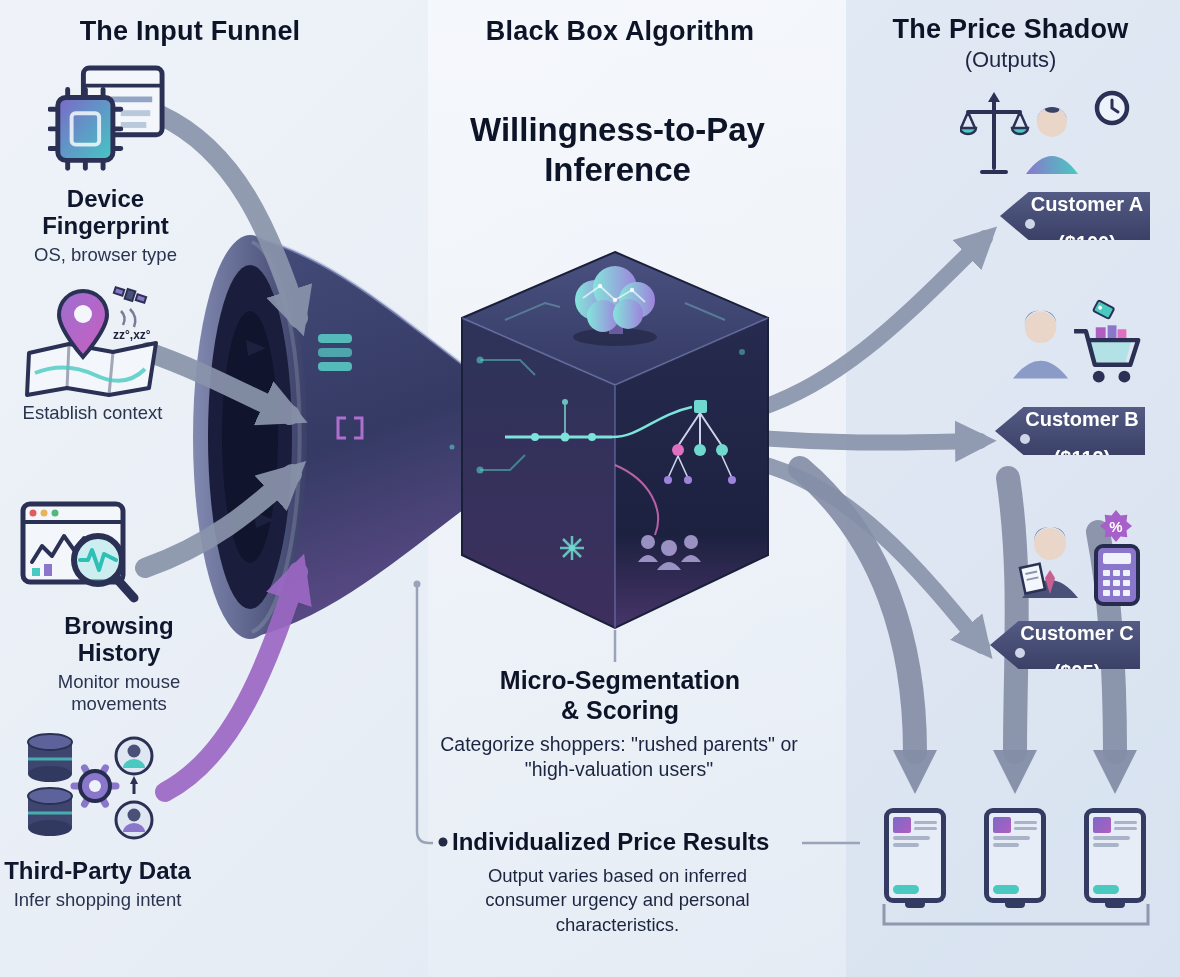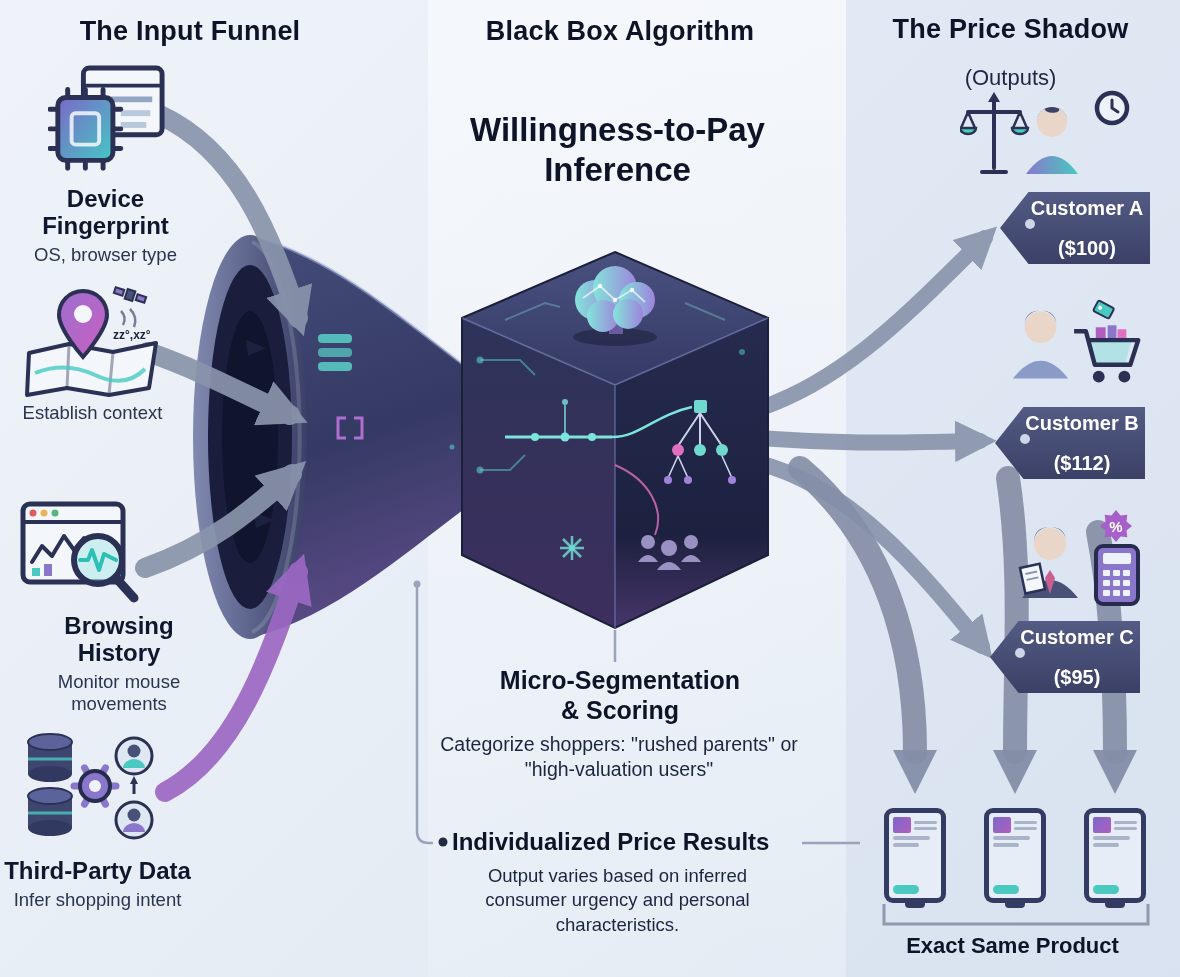--- a/index.html
+++ b/index.html
@@ -6,34 +6,34 @@
   #stage{position:relative;width:1180px;height:977px;overflow:hidden;
          background:linear-gradient(135deg,#eff3f9 0%,#e7edf5 55%,#dde6f1 100%);
          font-family:"Liberation Sans","DejaVu Sans",sans-serif;}
   .panel{position:absolute;top:0;height:100%;}
   #panel-mid{left:428px;width:418px;background:linear-gradient(180deg,rgba(252,253,255,.55),rgba(244,248,252,.2));}
   #panel-right{left:846px;width:334px;background:rgba(205,219,237,.30);}
   #flow{position:absolute;left:0;top:0;}
   .abs{position:absolute;}
   .tc{text-align:center;}
   .h-col{font-size:27px;font-weight:800;color:#0d1428;letter-spacing:.2px;line-height:1.15;}
-  .h-sub{font-size:22px;font-weight:400;color:#1d2742;margin-top:20px;}
+  .h-sub{font-size:22px;font-weight:400;color:#1d2742;margin-top:2px;}
   .item-label{font-size:24px;font-weight:800;color:#0f172e;line-height:1.12;}
   .item-sub{font-size:18.5px;color:#2a344f;line-height:1.18;margin-top:4px;}
   .big-heading{font-size:33px;font-weight:800;color:#0d1428;line-height:1.2;}
   .mid-title{font-size:25px;font-weight:800;color:#0d1428;line-height:1.18;}
   .mid-body{font-size:19.5px;color:#1c2540;line-height:1.3;}
   .res-title{font-size:24px;font-weight:800;color:#0d1428;text-align:left;}
   .res-body{font-size:18.5px;color:#1c2540;line-height:1.32;}
   .footer-label{font-size:22px;font-weight:800;color:#0d1428;}
   .icon{position:absolute;}
-  .tag{position:absolute;width:150px;height:72px;
+  .tag{position:absolute;width:150px;height:48px;
        clip-path:polygon(0 50%,19% 0,100% 0,100% 100%,19% 100%);
        background:linear-gradient(180deg,#545b84,#3a4066);
-       color:#fff;display:flex;flex-direction:column;align-items:center;justify-content:center;
+       color:#fff;display:flex;flex-direction:column;align-items:center;justify-content:space-between;
        padding-left:24px;box-sizing:border-box;line-height:1.22;gap:15px;}
   .tag-name,.tag-price{font-size:20px;font-weight:800;}
   .hole{position:absolute;left:25px;top:27px;width:10px;height:10px;border-radius:50%;background:#cdd5e6;}
   .tablet{position:absolute;width:62px;height:95px;background:#343b62;border-radius:9px;padding:5px;box-sizing:border-box;}
   .tablet .stand{position:absolute;left:50%;bottom:-5px;transform:translateX(-50%);width:20px;height:5px;background:#343b62;border-radius:0 0 4px 4px;}
   .screen{width:100%;height:100%;background:#e7edf6;border-radius:4px;padding:4px;box-sizing:border-box;display:flex;flex-direction:column;gap:3px;}
   .scr-row{display:flex;gap:3px;}
   .blockA{width:18px;height:16px;background:linear-gradient(135deg,#7b68c8,#b05fc0);border-radius:2px;}
   .mini-lines{display:flex;flex-direction:column;gap:3px;flex:1;justify-content:center;}
   .mini-lines i{display:block;height:3px;background:#a9b4c9;border-radius:2px;}
@@ -475,15 +475,14 @@
             <i></i>
           </div>
         </div>
       <div class="line l1"></div>
         <div class="line l2"></div>
       <div class="pill"></div>
     </div>
     <div class="stand"></div>
   </div>
 
-  <div class="abs tc footer-label" style="left:860px;top:933px;width:305px;">Exact Same Product</div>
 
 </div>
 
 </body></html>

